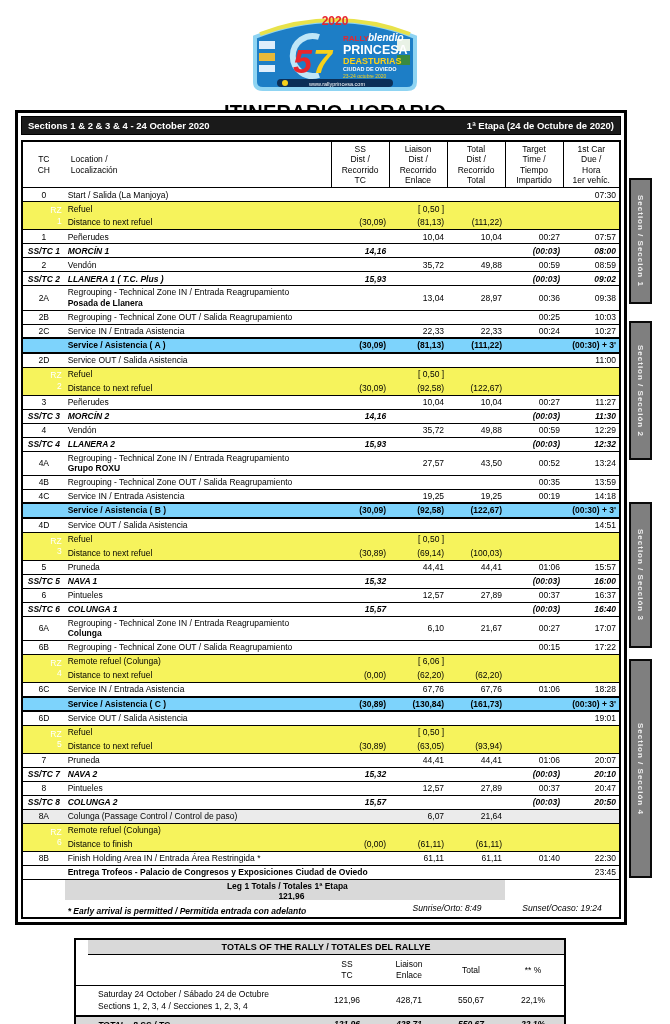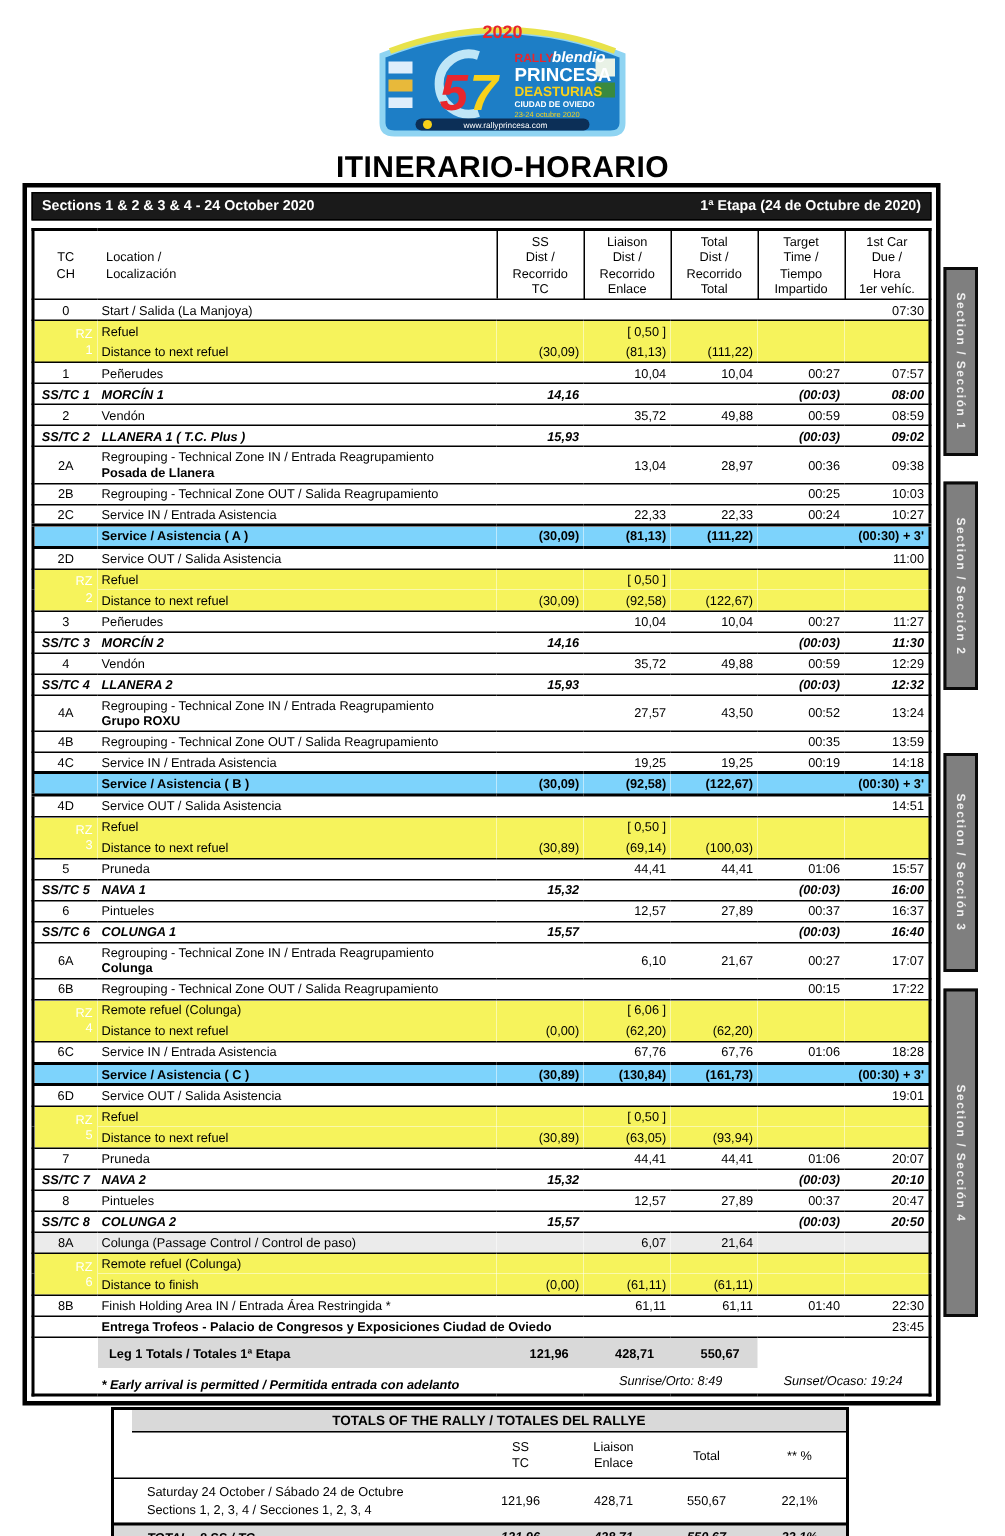--- a/index.html
+++ b/index.html
@@ -3,21 +3,21 @@
 <meta charset="utf-8">
 <style>
   * { box-sizing: border-box; }
   html,body { margin:0; padding:0; background:#fff; }
   body { width:670px; height:1024px; font-family:"Liberation Sans", sans-serif; color:#000; position:relative; overflow:hidden; }
 
   .plate-wrap { display:flex; justify-content:center; padding-top:7px; }
 
   .doc-title { text-align:center; font-size:20px; font-weight:bold; margin:4px 0 6px 0; letter-spacing:0.3px; }
 
-  .sheet { position:absolute; left:15px; top:122px; width:612px; border:3px solid #000; padding:3px; background:#fff; }
+  .sheet { position:absolute; left:15px; top:110px; width:612px; border:3px solid #000; padding:3px; background:#fff; }
 
   .bar { background:#1a1a1a; color:#fff; font-weight:bold; font-size:9.5px;
          display:flex; justify-content:space-between; align-items:center;
          padding:3px 6px; border:1px solid #000; }
 
   table.itin { border-collapse:collapse; width:100%; margin-top:5px; border:2px solid #000; table-layout:fixed; font-size:8.5px; }
   table.itin th { font-weight:normal; font-size:8.5px; text-align:center; vertical-align:middle; white-space:pre-line; line-height:1.22; padding:2px 1px; border-bottom:1.5px solid #000; }
   table.itin th.th-box { border:1px solid #000; border-bottom:1.5px solid #000; }
   table.itin th.th-loc { text-align:left; padding-left:6px; }
   table.itin td { border-top:1px solid #000; padding:1px 3px; height:14px; vertical-align:middle; line-height:1.25; overflow:hidden; }
@@ -32,21 +32,21 @@
 
   tr.rz1 td { border-top:1.5px solid #000; background:#f6f35c; border-bottom:none; }
   tr.rz2 td { border-top:none; border-bottom:1.5px solid #000; background:#f6f35c; }
   td.rzc { background:#000; color:#fff; font-weight:normal; text-align:right; line-height:1.5; padding:0; }
   tr.passage td { background:#ebebeb; }
   tr.trophy td { border-bottom:1px solid #000; }
   .bold { font-weight:bold; }
 
   tr.leg td, tr.foot td { border:none; }
   td.legbox { border:2px solid #000; background:#d9d9d9; padding:0; }
-  .leg-grid { display:flex; align-items:center; height:18px; font-weight:bold; }
+  .leg-grid { display:flex; align-items:center; height:18px; font-weight:bold;flex-direction:column; }
   .leg-grid .lbl { flex:1; padding-left:5px; }
   .leg-grid .v { width:57px; text-align:right; padding-right:9px; }
   td.footnote { font-weight:bold; font-style:italic; padding:8px 0 4px 6px; }
   td.sunbox { border:1.5px solid #000; font-style:italic; text-align:center; height:18px; }
   tr.foot td { padding-top:6px; }
   tr.foot td.sunbox { padding:2px; }
 
   .side-tab { position:absolute; left:629px; width:23px; background:#7f7f7f; border:2px solid #0a0a0a;
               display:flex; align-items:center; justify-content:center; }
   .side-tab span { writing-mode:vertical-rl; font-size:8px; font-weight:bold; color:#efefef; letter-spacing:1px; white-space:nowrap; }

